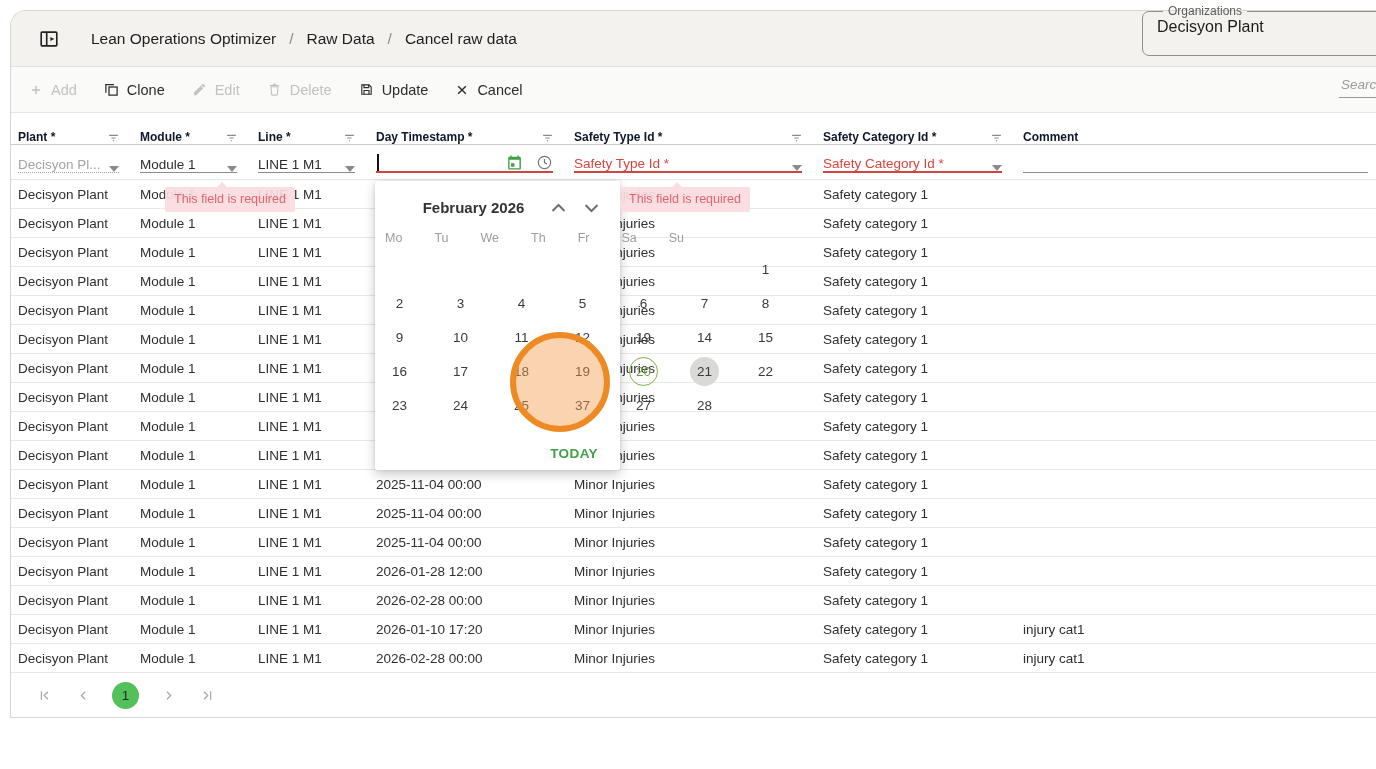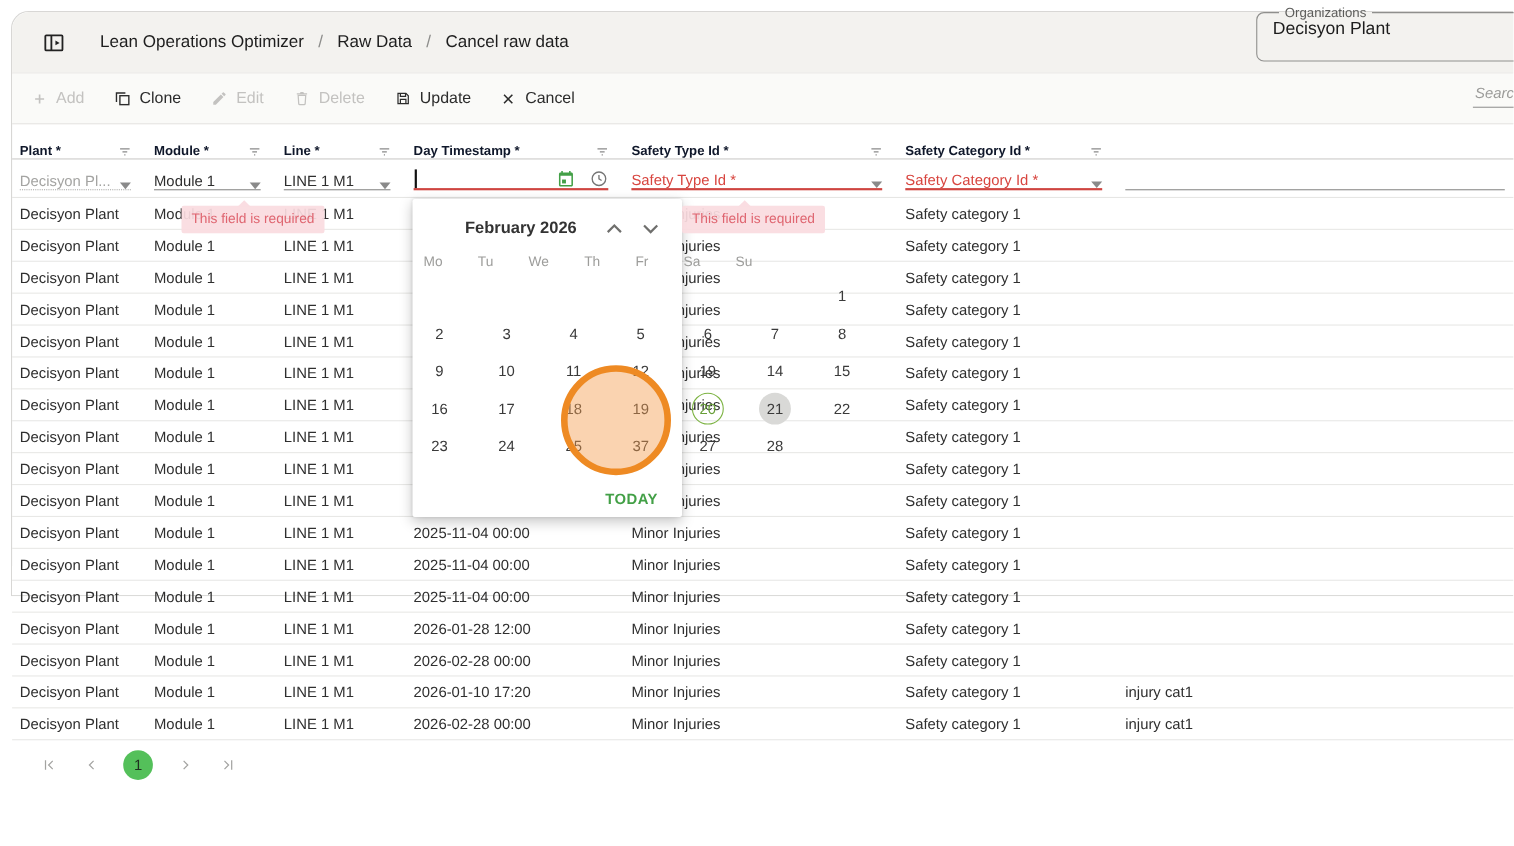--- a/index.html
+++ b/index.html
@@ -4,21 +4,21 @@
 <style>
   * { box-sizing: border-box; }
   html,body { margin:0; padding:0; }
   body {
     width:1376px; height:769px; position:relative; overflow:hidden;
     background:#fff; font-family:"Liberation Sans","DejaVu Sans",sans-serif;
     color:#2f2f2f;
   }
   
   .card {
-    position:absolute; left:10px; top:10px; width:1366px; height:532px;
+    position:absolute; left:10px; top:10px; width:1366px; height:708px;
     background:#fff; border:1px solid #d8d7d5; border-right:none;
     border-radius:16px 0 0 0;
   }
   
   .band {
     height:56px; background:#f3f2ef; border-bottom:1px solid #e2e1df;
     border-radius:16px 0 0 0; display:flex; align-items:center; padding-left:27px;
   }
   .band .menu-ic { width:22px; height:22px; cursor:pointer; }
   .crumb { display:flex; align-items:center; gap:13px; margin-left:31px; font-size:15.5px; color:#1e1e1e; }
@@ -217,20 +217,23 @@
         <svg width="13" height="13" viewBox="0 0 24 24" fill="none" stroke="#8a8a8a" stroke-width="2">
           <path d="M4 8h16M8 13h8M11 18h2"></path>
         </svg>
       </div>
       <div class="th">
         <span>Safety Category Id *</span>
         <svg width="13" height="13" viewBox="0 0 24 24" fill="none" stroke="#8a8a8a" stroke-width="2">
           <path d="M4 8h16M8 13h8M11 18h2"></path>
         </svg>
       </div>
+      <div class="th">
+        <span>Comment</span>
+      </div>
     </div>
 
   <div class="editrow grid-cols">
     <div class="ecell">
       <div class="field disabled">
         <span class="val">Decisyon Pl...</span>
         <span class="dd"></span>
       </div>
     </div>
     <div class="ecell">

